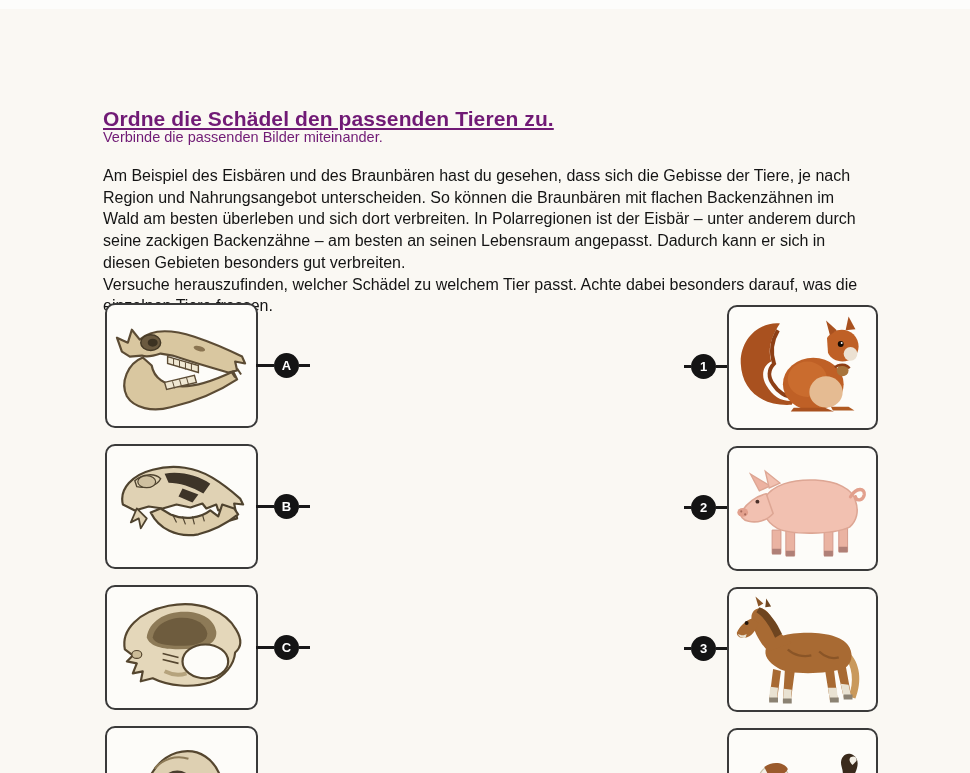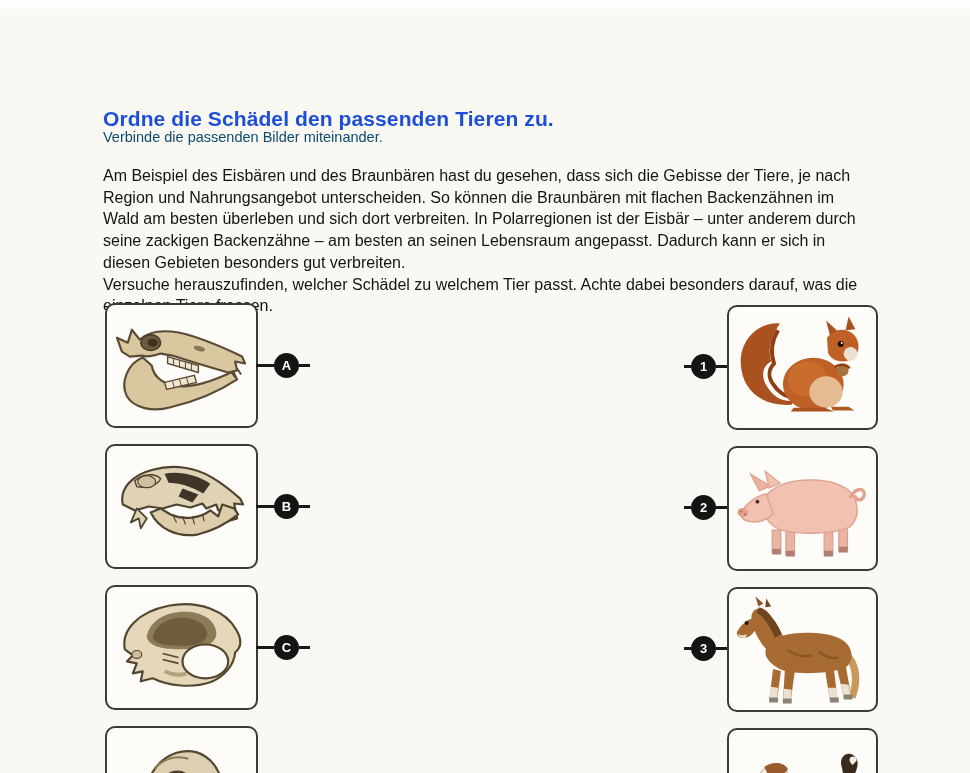--- a/index.html
+++ b/index.html
@@ -11,25 +11,25 @@
     font-family: "Liberation Sans", "DejaVu Sans", sans-serif;
     color: #161616;
   }
   .top-strip {
     position: absolute; left: 0; top: 0; width: 970px; height: 9px;
     background: #fdfdfb;
   }
   .page-title {
     position: absolute; left: 103px; top: 92px;
     font-size: 21px; font-weight: 700; line-height: 25px;
-    color: #1d4ed8; letter-spacing: 0.1px;
+    color: #701a75; letter-spacing: 0.1px; text-decoration: underline;
   }
   .page-subtitle {
     position: absolute; left: 103px; top: 128px;
-    font-size: 14.5px; color: #0c4a6e; line-height: 19px;
+    font-size: 14.5px; color: #701a75; line-height: 19px;
   }
   .intro {
     position: absolute; left: 103px; top: 165px; width: 764px;
     font-size: 16px; line-height: 21.7px; color: #141414;
   }
   .intro span { display: block; }
   .card {
     position: absolute;
     background: #fdfcf9;
     border: 2px solid #3a3a3a;

